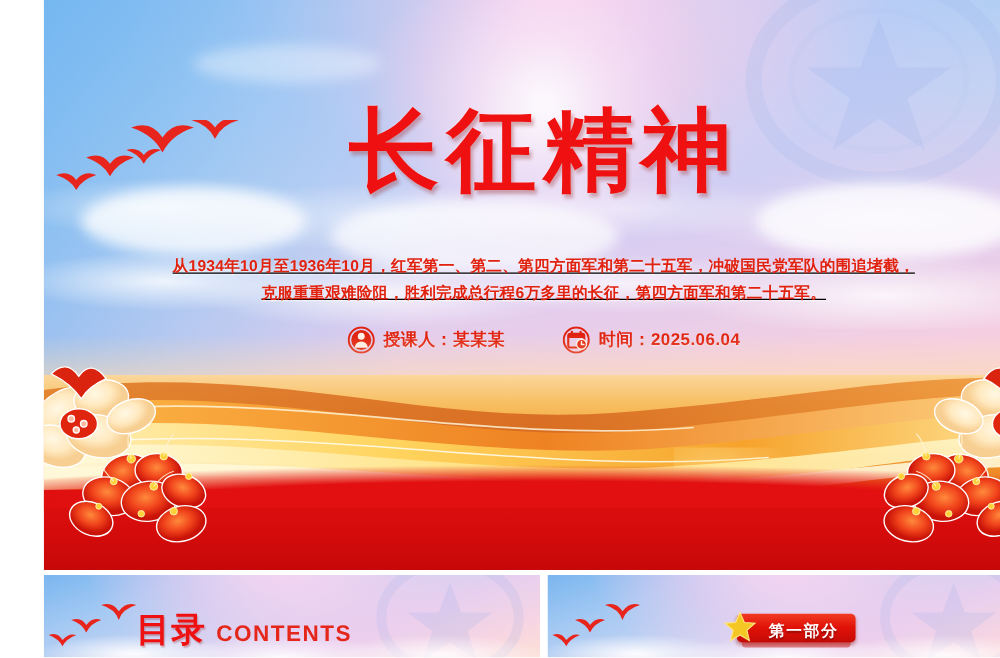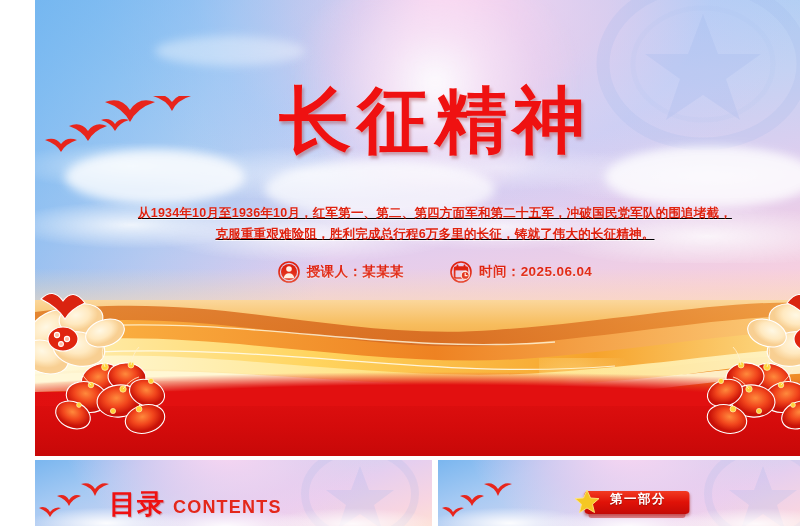--- a/index.html
+++ b/index.html
@@ -154,22 +154,22 @@
   #contents-en {
     font-size:18px; font-weight:bold; color:#e4271a; letter-spacing:1.2px;
   }
   .contents-rule {
     margin-top:5px; width:210px; height:2.5px; background:#e21b12;
   }
 
   
   .section-banner {
     position:absolute; left:50%; top:31px; transform:translateX(-50%);
-    display:flex; align-items:flex-start; height:23px;
-    padding:0 23px 0 26px;
+    display:flex; align-items:flex-end; height:23px;
+    padding:0 13px 0 26px;
     background:linear-gradient(180deg, #f23a22 0%, #e01208 48%, #c40a06 100%);
     border-radius:4px 4px 4px 4px;
     box-shadow:0 2px 3px rgba(140,20,10,.45);
   }
   .section-banner::after {
     content:""; position:absolute; left:4px; right:4px; bottom:-4px; height:5px;
     background:rgba(196,10,6,.45); border-radius:0 0 3px 3px;
   }
   .banner-star {
     position:absolute; left:-11px; top:-3px; width:27px; height:27px;
@@ -218,21 +218,21 @@
         </g>
       </svg>
     </div>
 
     <div class="title-wrap">
       <div id="slide-title">长征精神</div>
     </div>
 
     <div class="subtitle-wrap">
       <div class="subtitle-line">从1934年10月至1936年10月，红军第一、第二、第四方面军和第二十五军，冲破国民党军队的围追堵截，</div>
-      <div class="subtitle-line">克服重重艰难险阻，胜利完成总行程6万多里的长征，铸就了伟大的长征精神。</div>
+      <div class="subtitle-line">克服重重艰难险阻，胜利完成总行程6万多里的长征，第四方面军和第二十五军。</div>
     </div>
 
     <div class="meta-row">
       <div class="meta-item">
         <span class="meta-icon">
           <svg viewBox="0 0 22 22">
             <circle cx="11" cy="11" r="10" fill="none" stroke="#e0220f" stroke-width="1.6"></circle>
             <circle cx="11" cy="11" r="8" fill="#e0220f"></circle>
             <circle cx="11" cy="8" r="2.8" fill="#fff1e8"></circle>
             <path d="M5.6 17.2 q1.1 -5 5.4 -5 q4.3 0 5.4 5 Z" fill="#fff1e8"></path>

